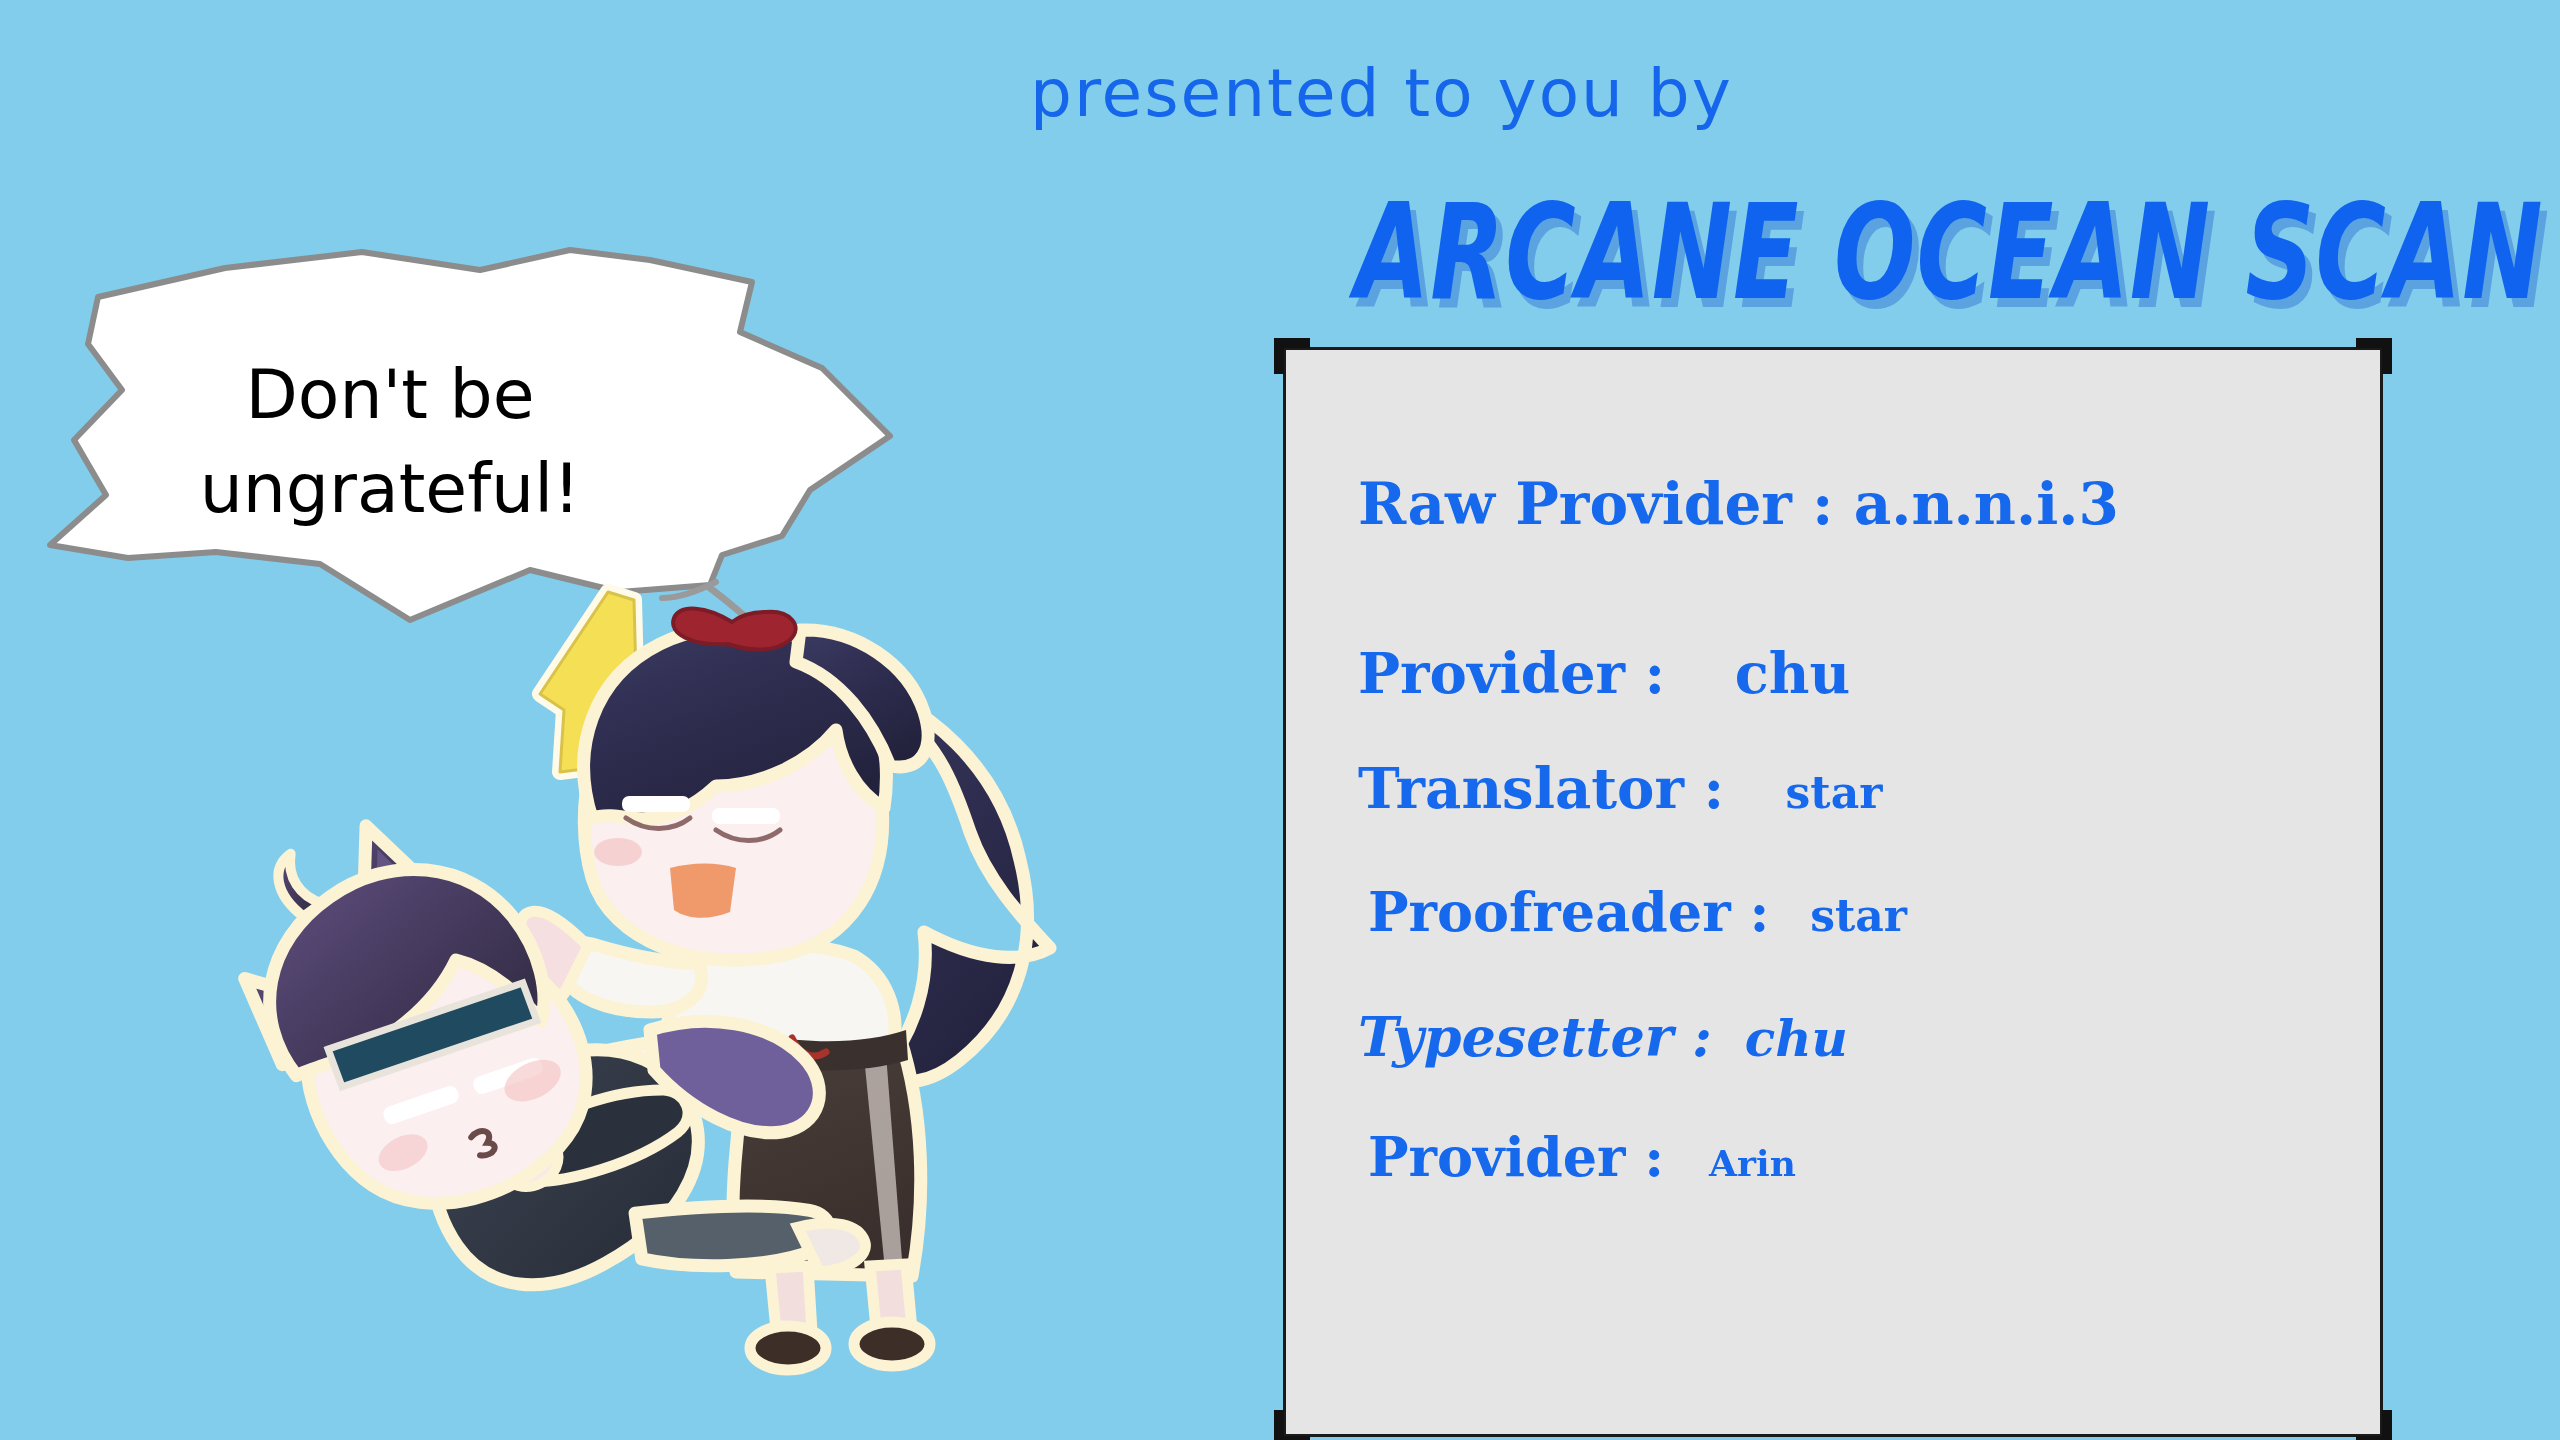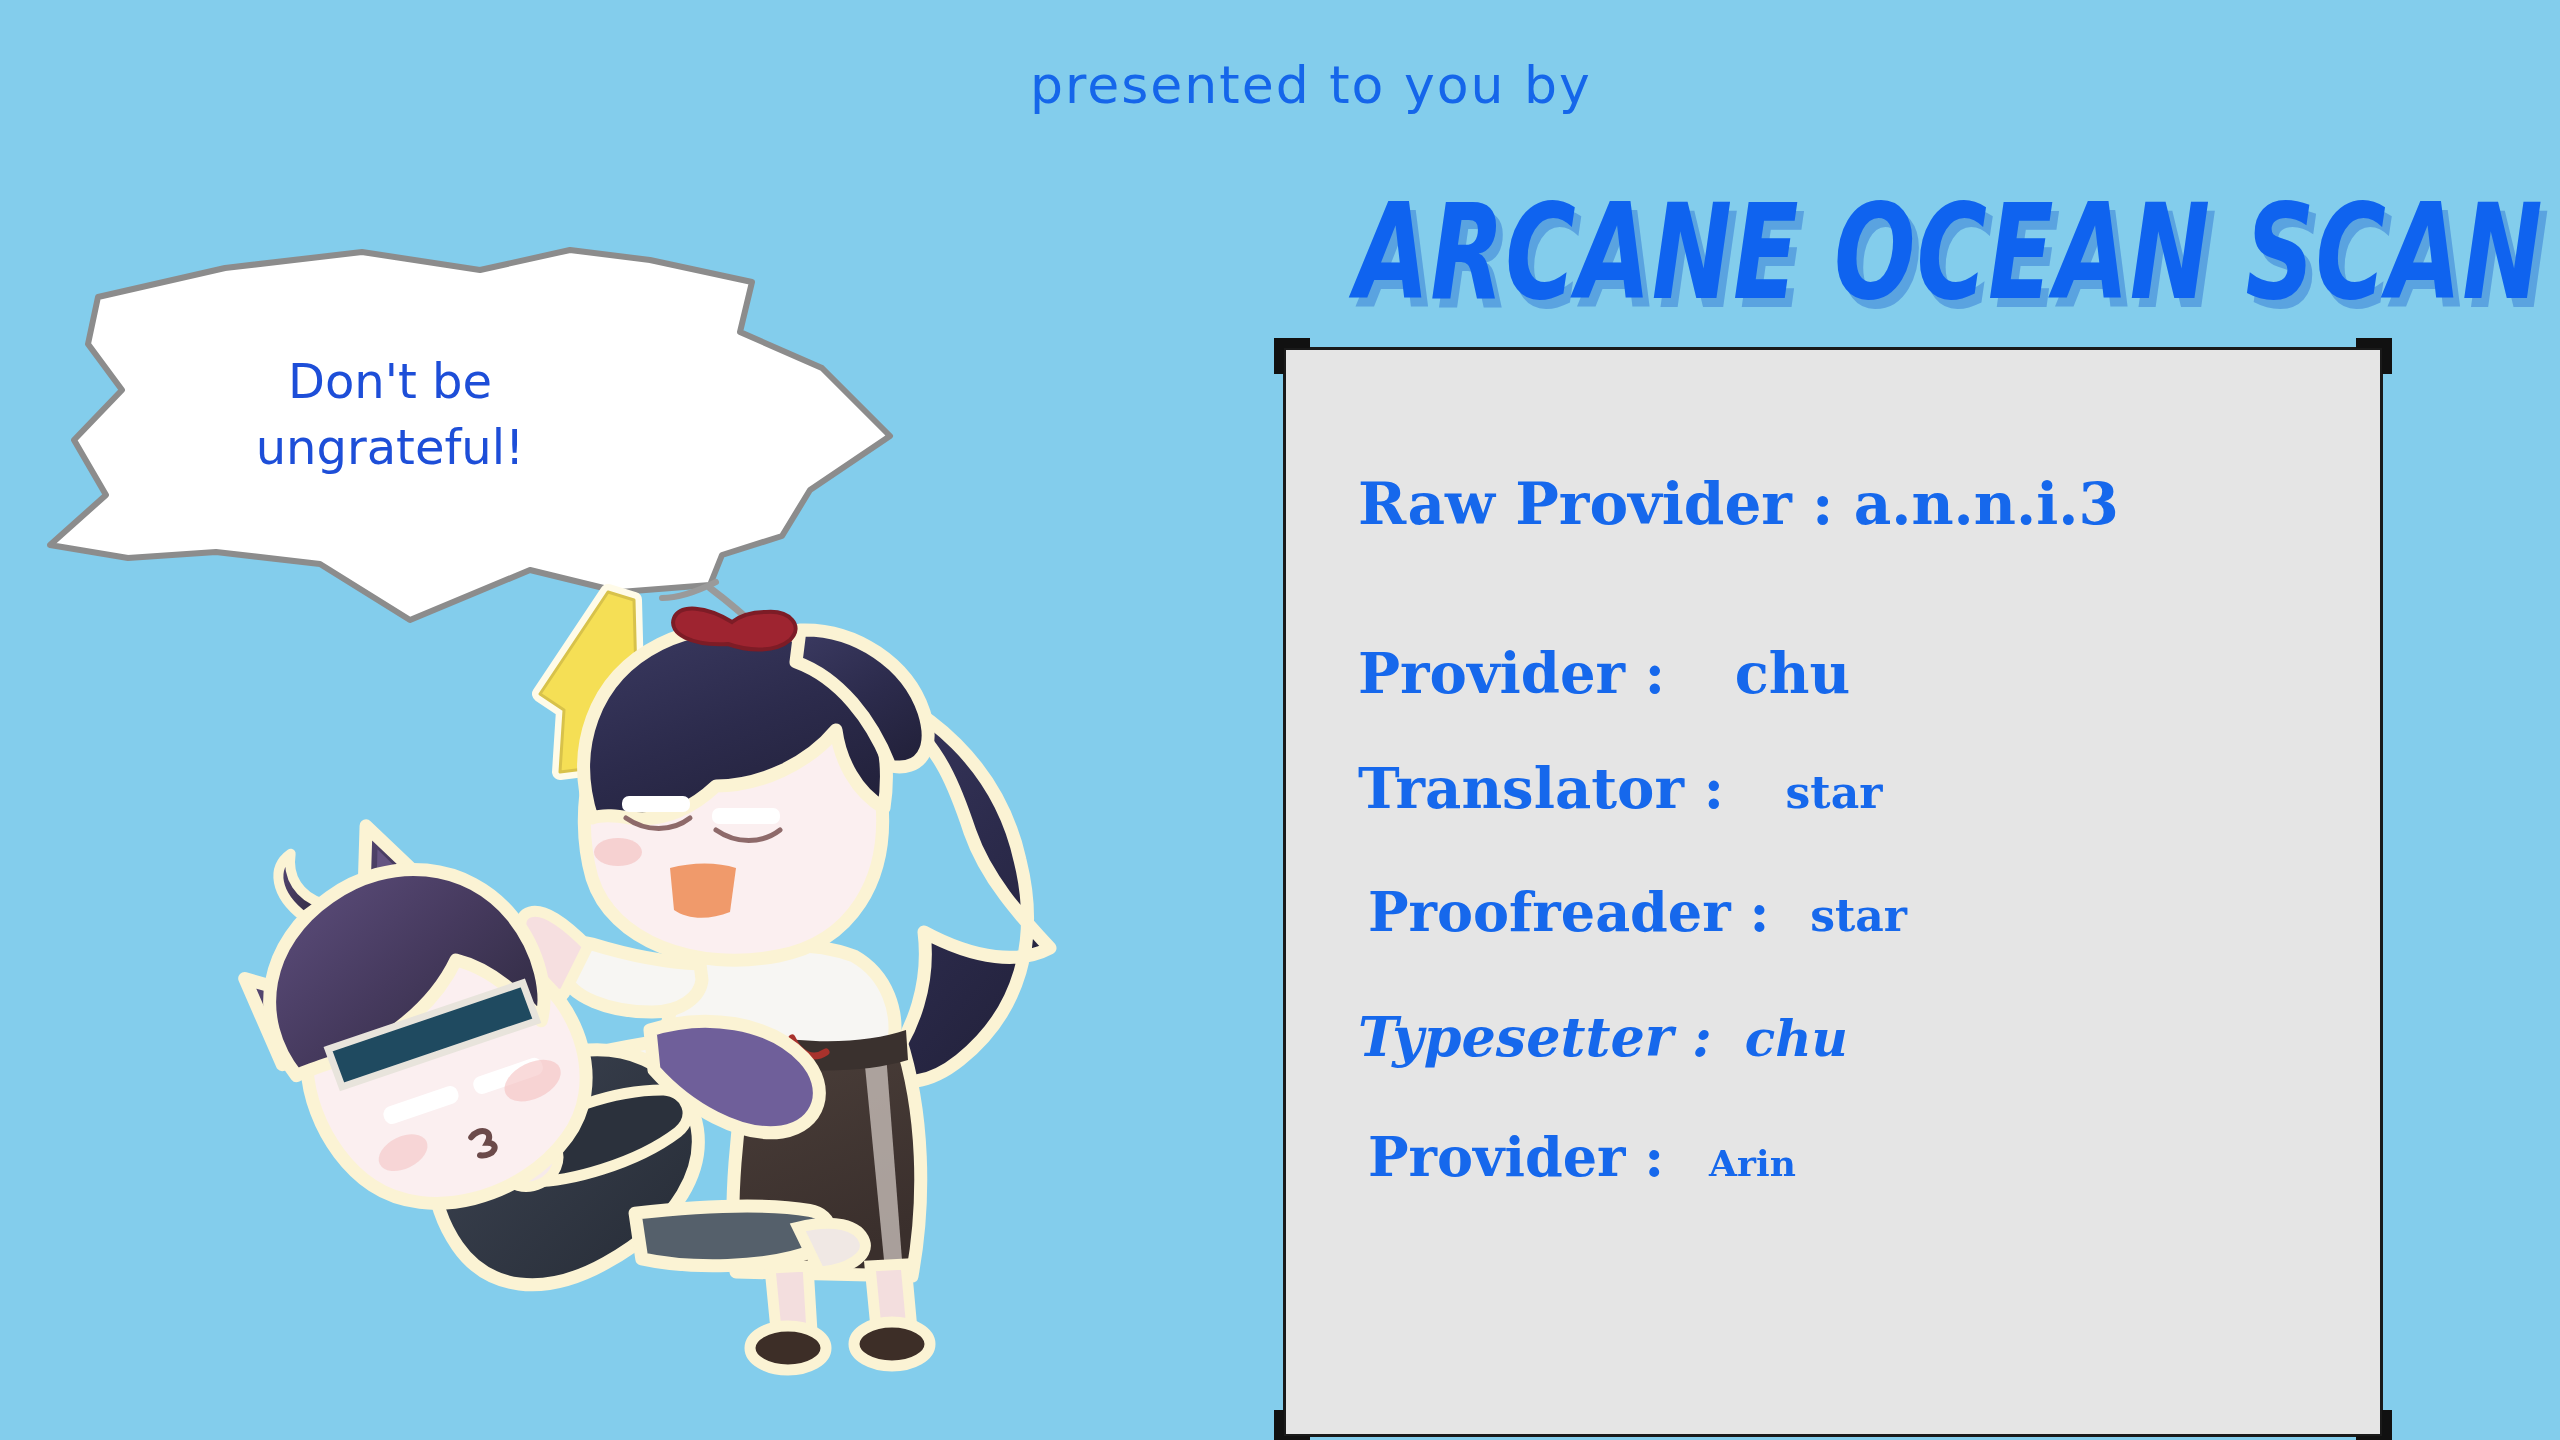--- a/index.html
+++ b/index.html
@@ -15,21 +15,21 @@
     overflow: hidden;
     font-family: "DejaVu Sans", sans-serif;
   }
 
   
   .presented {
     position: absolute;
     left: 1030px;
     top: 55px;
     font-family: "DejaVu Sans", sans-serif;
-    font-size: 52px;
+    font-size: 66px;
     font-weight: 400;
     letter-spacing: 2px;
     color: #1566ea;
     white-space: nowrap;
   }
 
   .brand-wrap {
     position: absolute;
     left: 1355px;
     top: 175px;
@@ -118,23 +118,23 @@
     top: 240px;
     width: 890px;
     height: 400px;
   }
   .bubble svg { display: block; }
   .bubble-text {
     position: absolute;
     left: 0; top: 108px;
     width: 760px;
     text-align: center;
-    color: #1d4ed8;
+    color: #000000;
     font-family: "DejaVu Sans", sans-serif;
-    font-size: 48px;
+    font-size: 68px;
     line-height: 1.38;
     white-space: pre-line;
   }
 
   
   .characters {
     position: absolute;
     left: 140px;
     top: 560px;
     width: 1160px;

